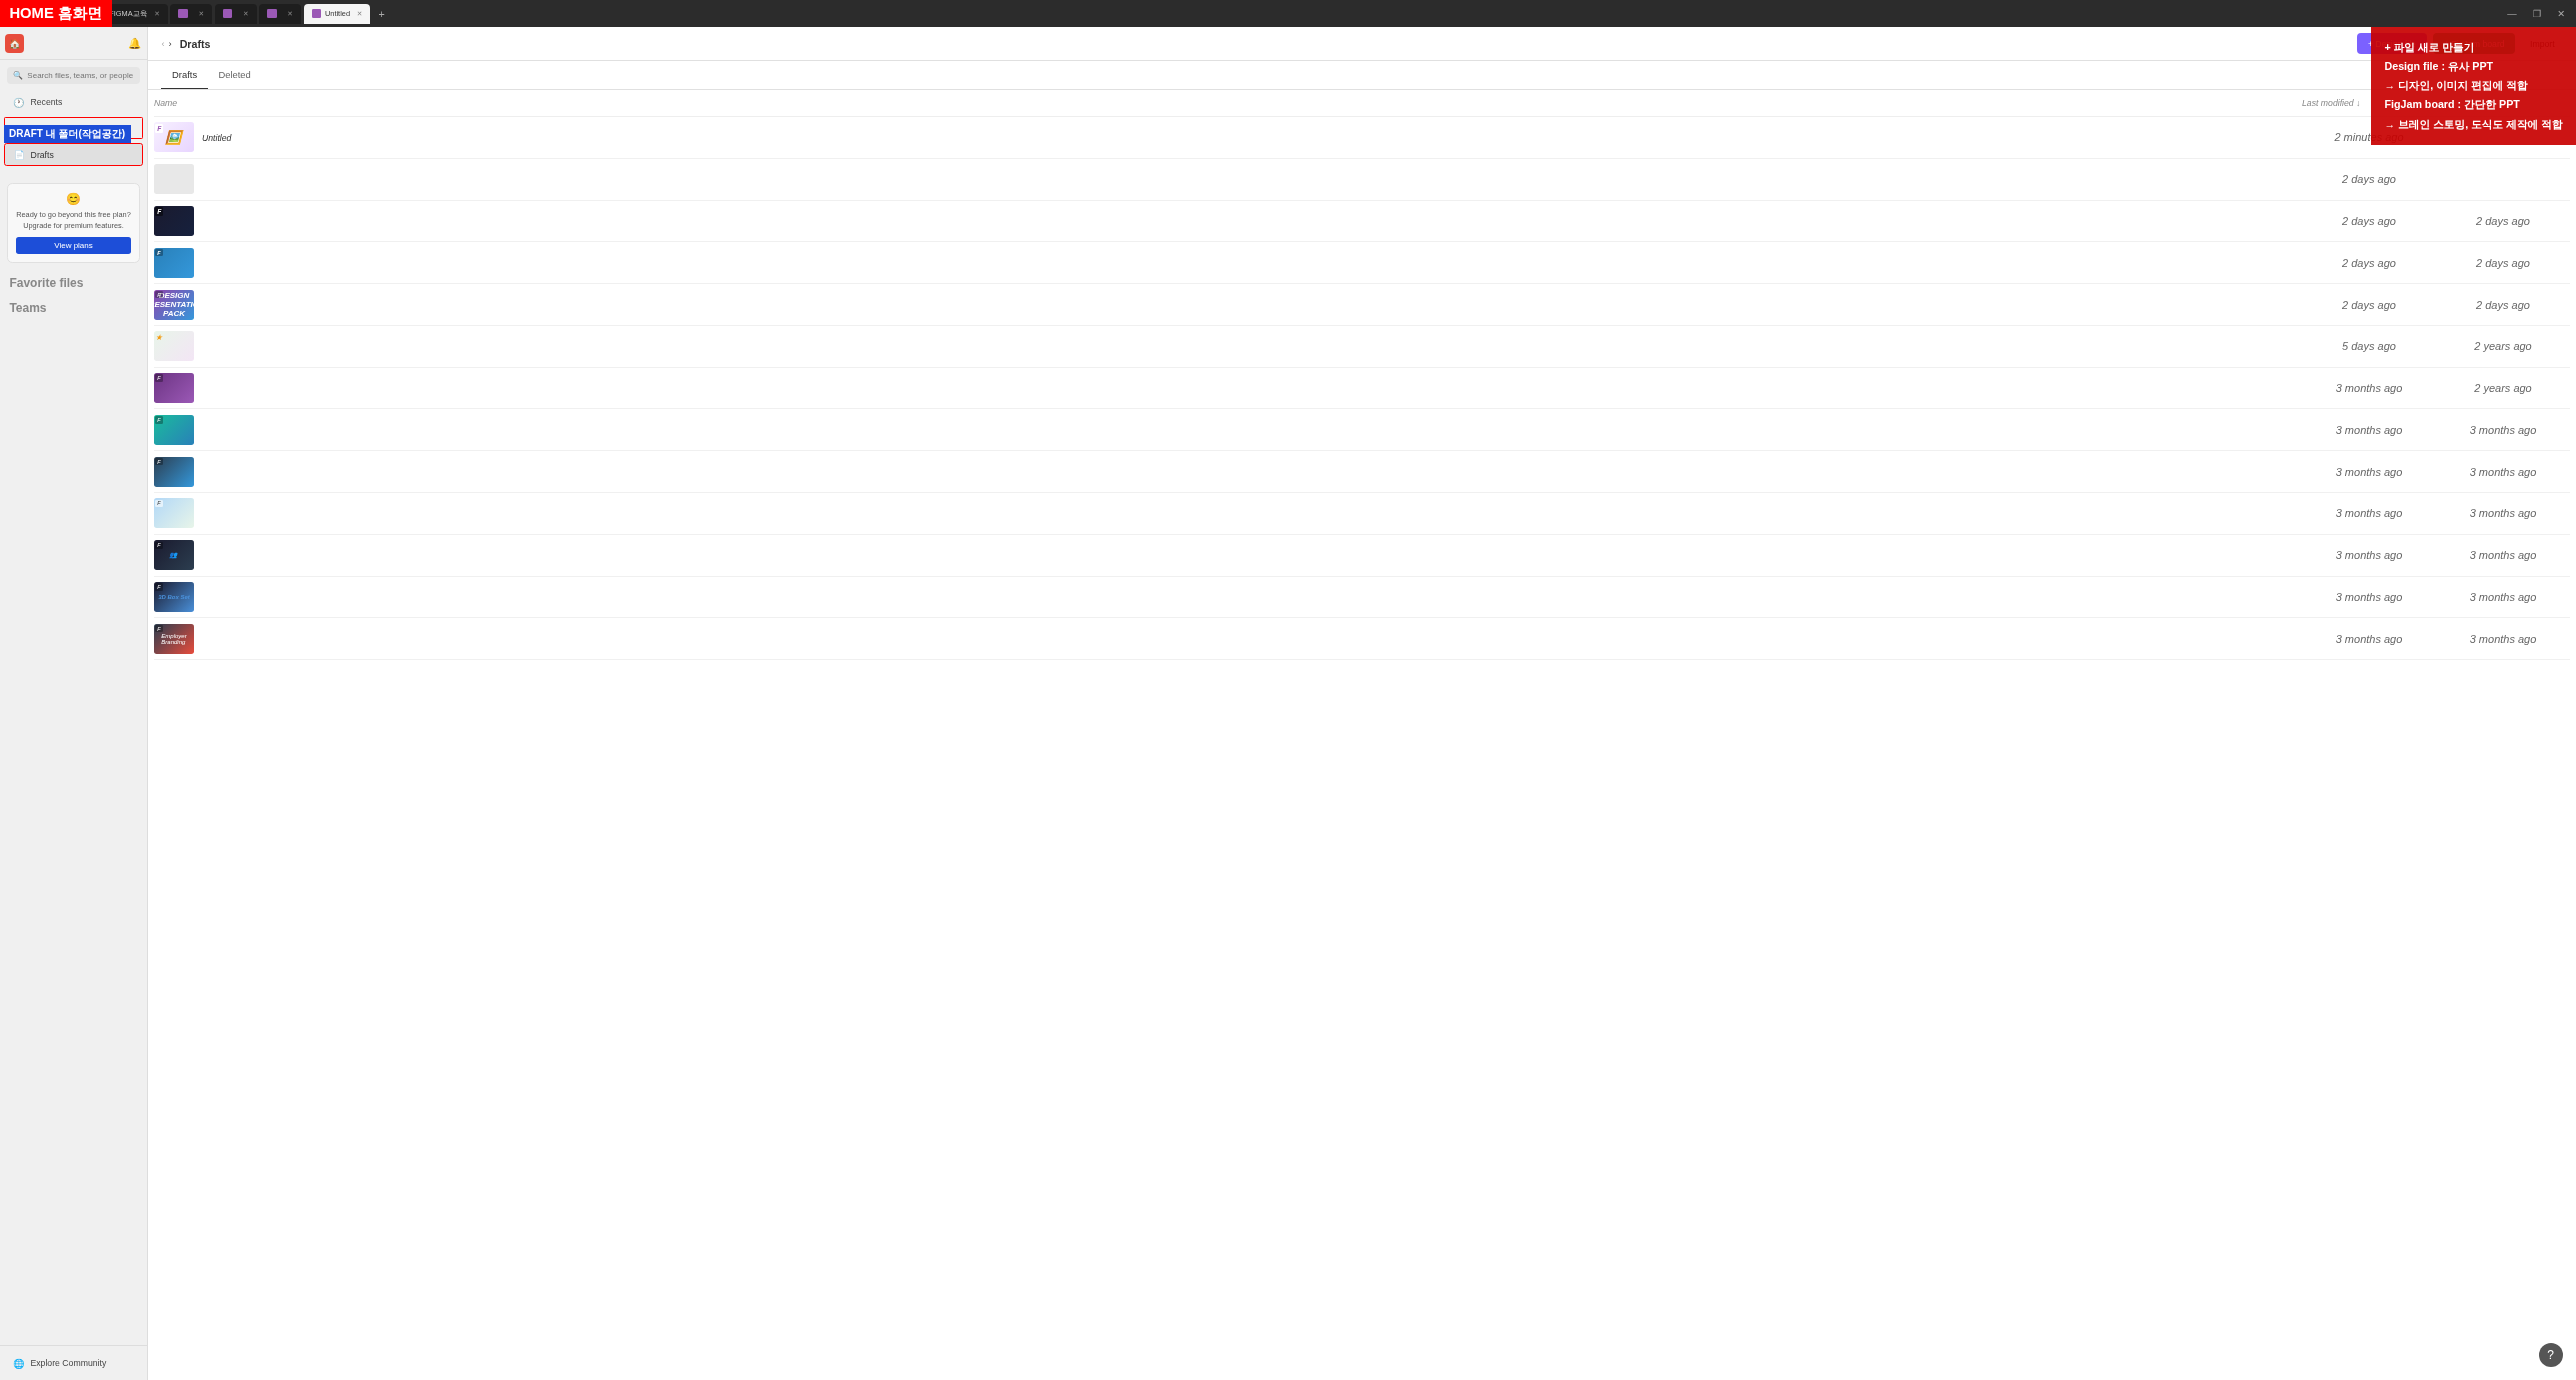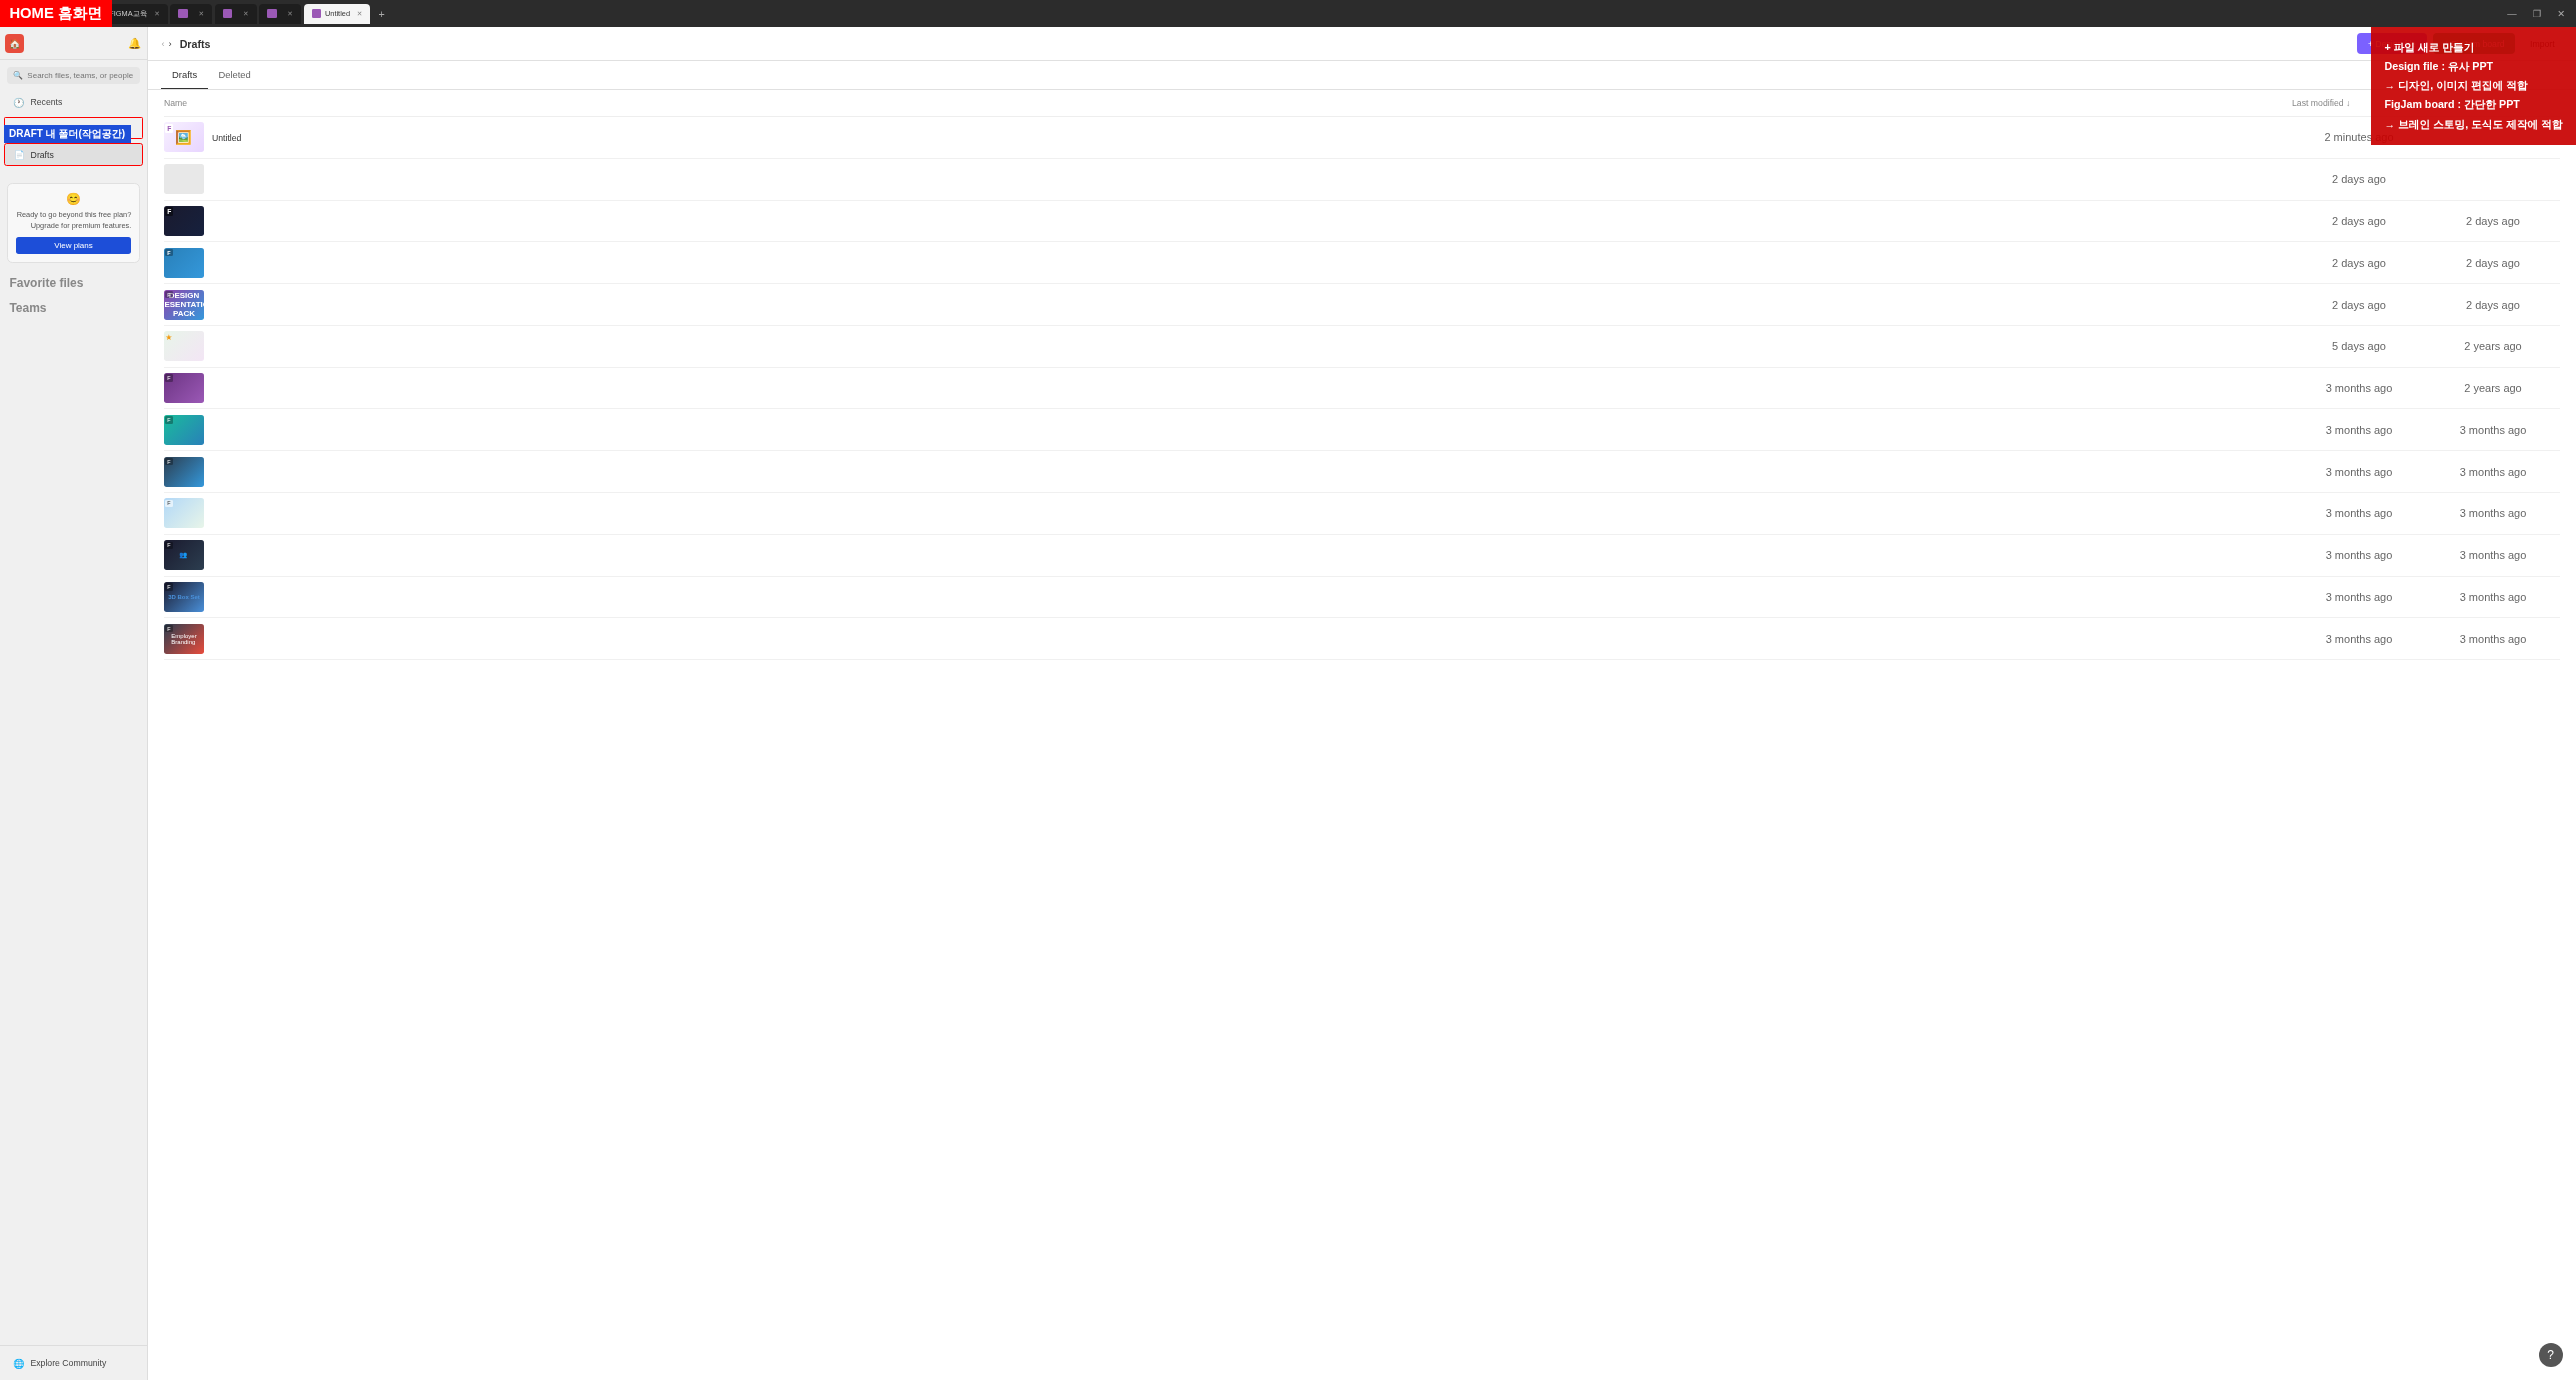--- a/index.html
+++ b/index.html
@@ -166,21 +166,20 @@
     .upgrade-box .upgrade-icon {
       font-size: 12px;
       color: #888;
       margin-bottom: 4px;
     }
     .upgrade-box p {
       font-size: 7.4px;
       color: #555;
       margin-bottom: 5.4px;
       line-height: 1.4;
-      text-align: right;
     }
     .upgrade-box .view-plans-btn {
       background: #1d4ed8;
       color: white;
       border: none;
       padding: 4px 10.7px;
       border-radius: 2.7px;
       font-size: 8px;
       cursor: pointer;
       width: 100%;
@@ -291,21 +290,22 @@
     .content-tab.active {
       color: #333;
       border-bottom: 1.3px solid #333;
       font-weight: 500;
     }
 
     
     .file-list {
       flex: 1;
       overflow-y: auto;
-      padding: 0 16px;
+      padding: 0 6px;
+      font-style: italic;
     }
     .file-list-header {
       display: flex;
       padding: 8px 0;
       border-bottom: 0.7px solid #eee;
       font-size: 8.7px;
       color: #888;
       align-items: center;
     }
     .col-name { flex: 1; font-weight: 500; cursor: pointer; display: flex; align-items: center; gap: 2.7px; }

